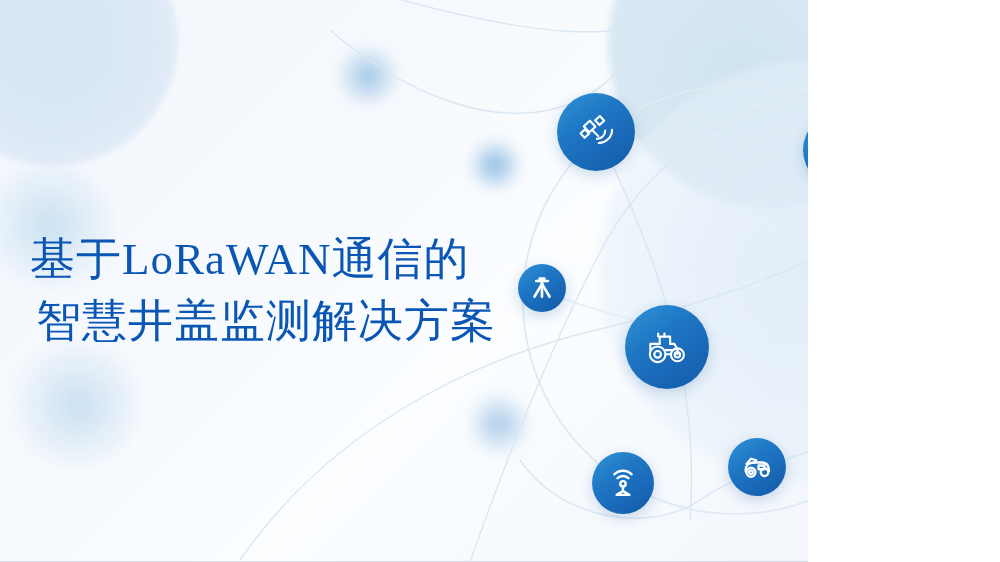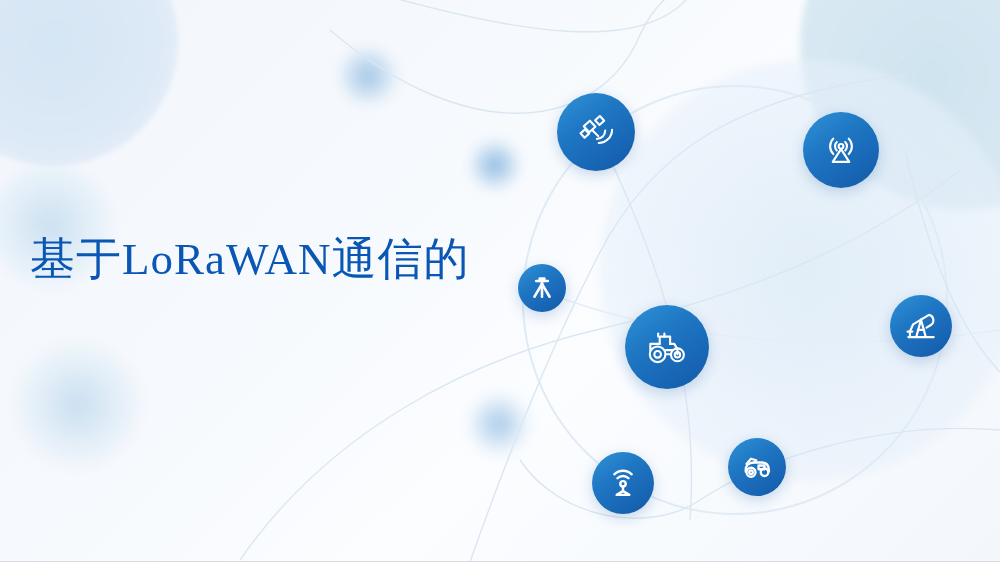--- a/index.html
+++ b/index.html
@@ -2,21 +2,21 @@
 <html><head>
 <meta charset="utf-8">
 <style>
   html, body {
     margin: 0;
     padding: 0;
     background: #ffffff;
   }
   #slide {
     position: relative;
-    width: 1000px;
+    width: 808px;
     height: 562px;
     overflow: hidden;
     background: linear-gradient(135deg, #f2f6fc 0%, #f6f9fd 35%, #fbfdff 60%, #f3f7fc 100%);
     border-bottom: 1px solid #d7dce2;
     box-sizing: border-box;
     font-family: "Liberation Sans", sans-serif;
   }
 
   
   .blob {
@@ -233,15 +233,16 @@
         <circle cx="34" cy="31" r="5"></circle>
         <path d="M9 30 C8 22 13 18 20 18 L31 18 C37 18 40 22 40 30"></path>
         <path d="M10 20 L16 13 L23 15 L20 18"></path>
         <path d="M26 22 h8 v5 h-8 z"></path>
       </svg>
     </span>
   </div>
 
   <div id="title-block">
     <div class="title-line title-line-1">基于LoRaWAN通信的</div>
+    <div class="title-line title-line-2">智慧井盖监测解决方案</div>
   </div>
 
 </div>
 
 </body></html>

